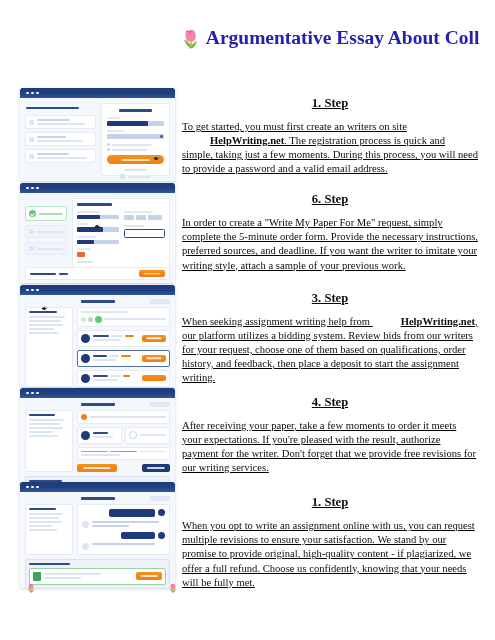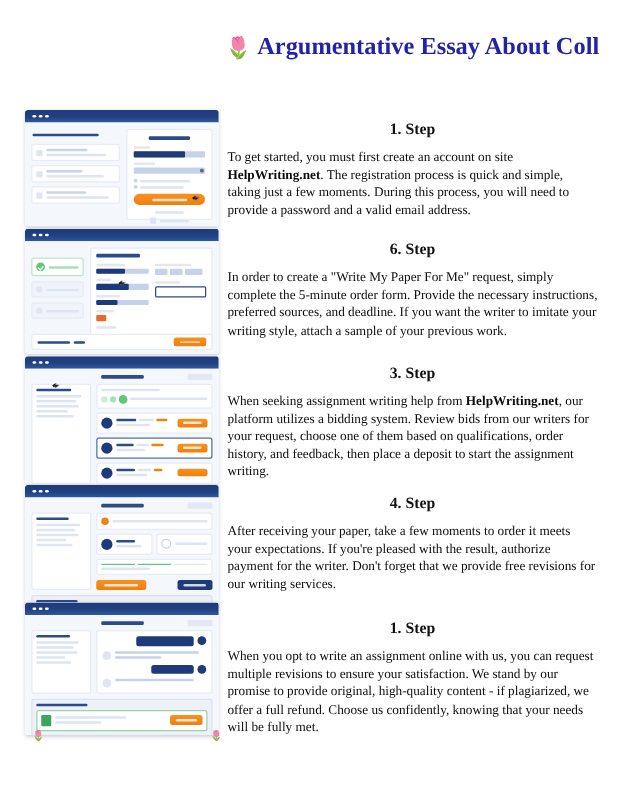--- a/index.html
+++ b/index.html
@@ -37,38 +37,38 @@
     vertical-align: -1px;
     margin-right: 4px;
   }
 
   
   .steps {
     position: absolute;
     left: 182px; top: 96px;
     width: 296px;
   }
-  .step-block { margin-bottom: 10px; }
+  .step-block { margin-bottom: 10px; text-decoration: underline; }
   .step-head {
     text-align: center;
     font-weight: bold;
     font-size: 12.6px;
     color: #111;
     margin: 0 0 9px 0;
     font-family: "Liberation Serif", "DejaVu Serif", serif;
   }
   .step-body {
     font-size: 10.6px;
     line-height: 1.33;
     color: #0d0d0d;
     text-align: left;
     margin: 0;
     font-family: "Liberation Serif", "DejaVu Serif", serif;
   }
-  .step-body b { font-weight: bold; }
+  .step-body b { font-weight: bold; margin-left: 28px; }
 
   .sp1 { margin-top: 0px; }
   .sp2 { margin-top: 16px; }
   .sp3 { margin-top: 18px; }
   .sp4 { }
   .sp5 { margin-top: 20px; }
 
   
   .mock {
     position: absolute;
@@ -169,21 +169,21 @@
 <div class="page">
 
   <div class="title-wrap">
     <div class="title"><span class="tulip">🌷</span><span>Argumentative Essay About Coll</span></div>
   </div>
 
   <div class="steps">
 
     <div class="step-block sp1">
       <div class="step-head">1. Step</div>
-      <p class="step-body"><span>To get started, you must first create an account on site </span><b>HelpWriting.net</b><span>. The registration process is quick and simple, taking just a few moments. During this process, you will need to provide a password and a valid email address.</span></p>
+      <p class="step-body"><span>To get started, you must first create an writers on site </span><b>HelpWriting.net</b><span>. The registration process is quick and simple, taking just a few moments. During this process, you will need to provide a password and a valid email address.</span></p>
     </div>
 
     <div class="step-block sp2">
       <div class="step-head">6. Step</div>
       <p class="step-body"><span>In order to create a "Write My Paper For Me" request, simply complete the 5-minute order form. Provide the necessary instructions, preferred sources, and deadline. If you want the writer to imitate your writing style, attach a sample of your previous work.</span><b></b><span></span></p>
     </div>
 
     <div class="step-block sp3">
       <div class="step-head">3. Step</div>
       <p class="step-body"><span>When seeking assignment writing help from </span><b>HelpWriting.net</b><span>, our platform utilizes a bidding system. Review bids from our writers for your request, choose one of them based on qualifications, order history, and feedback, then place a deposit to start the assignment writing.</span></p>

